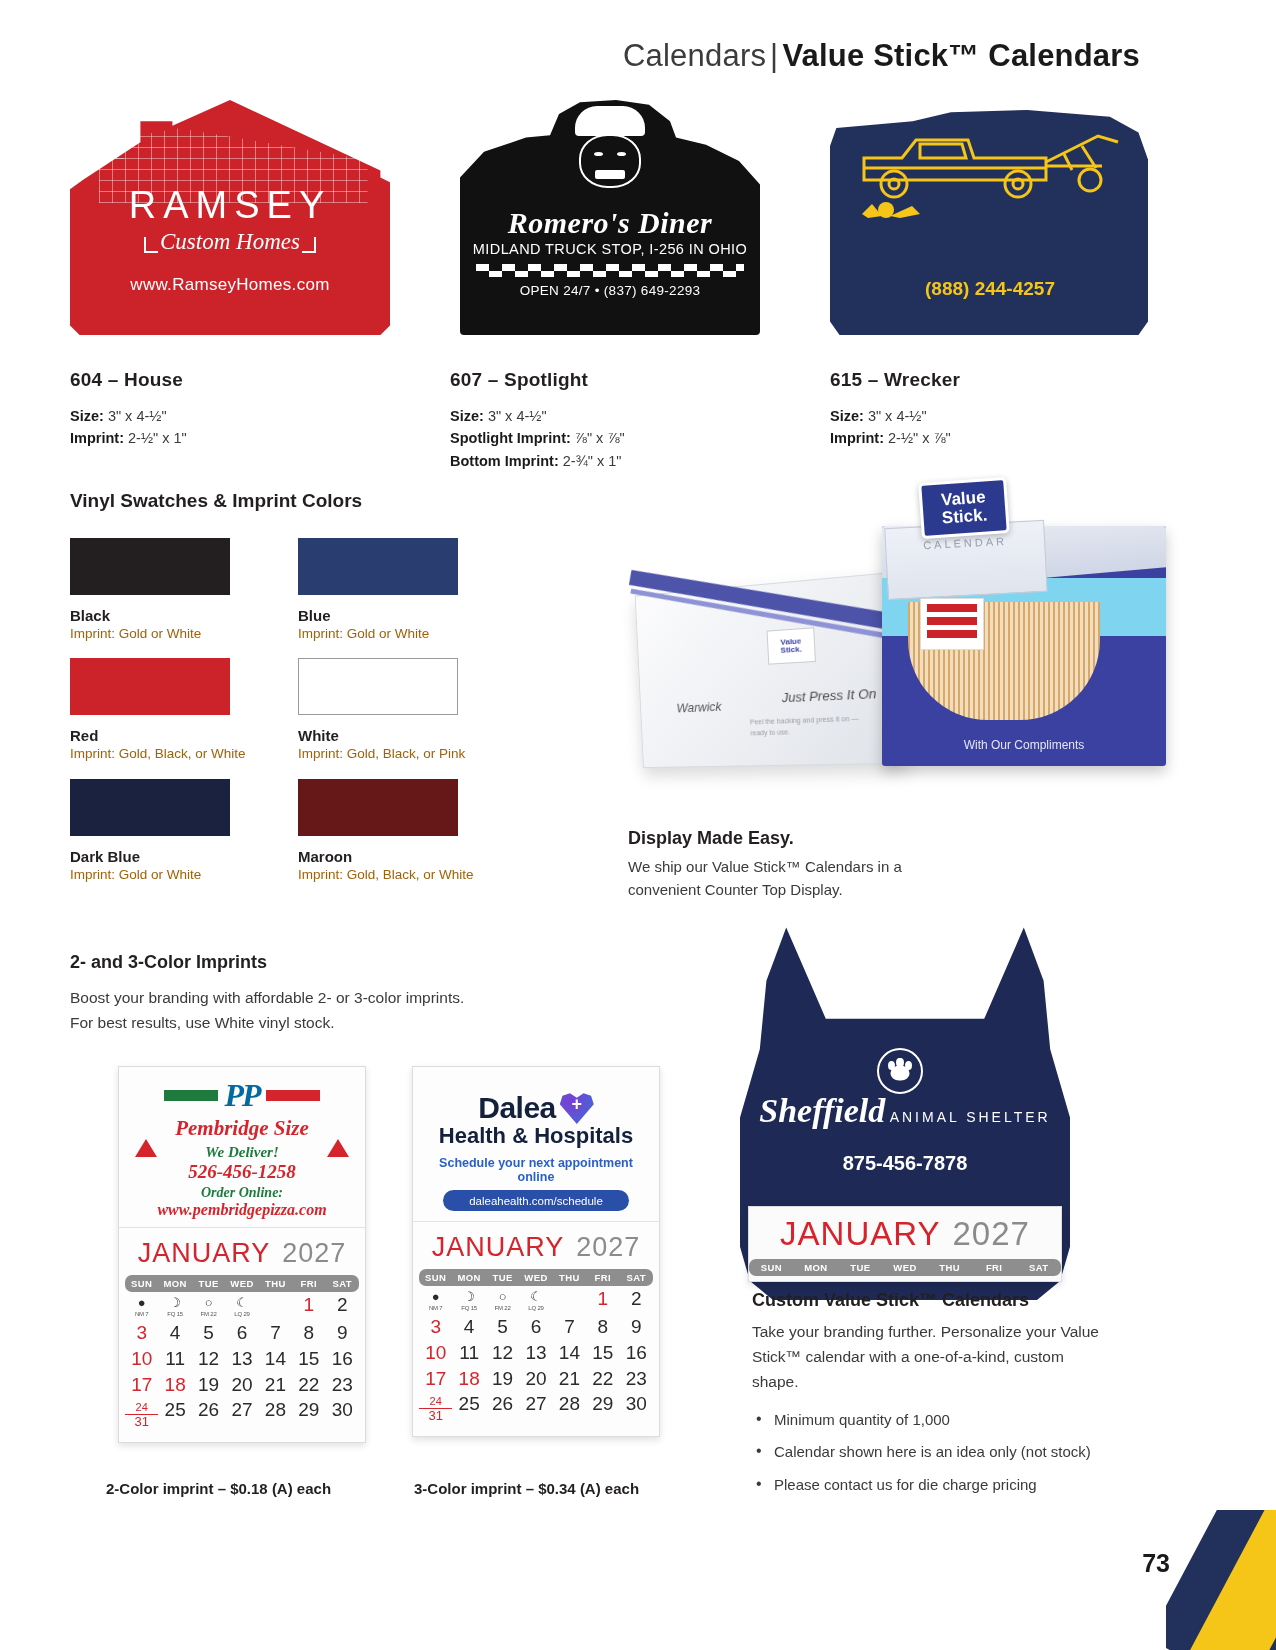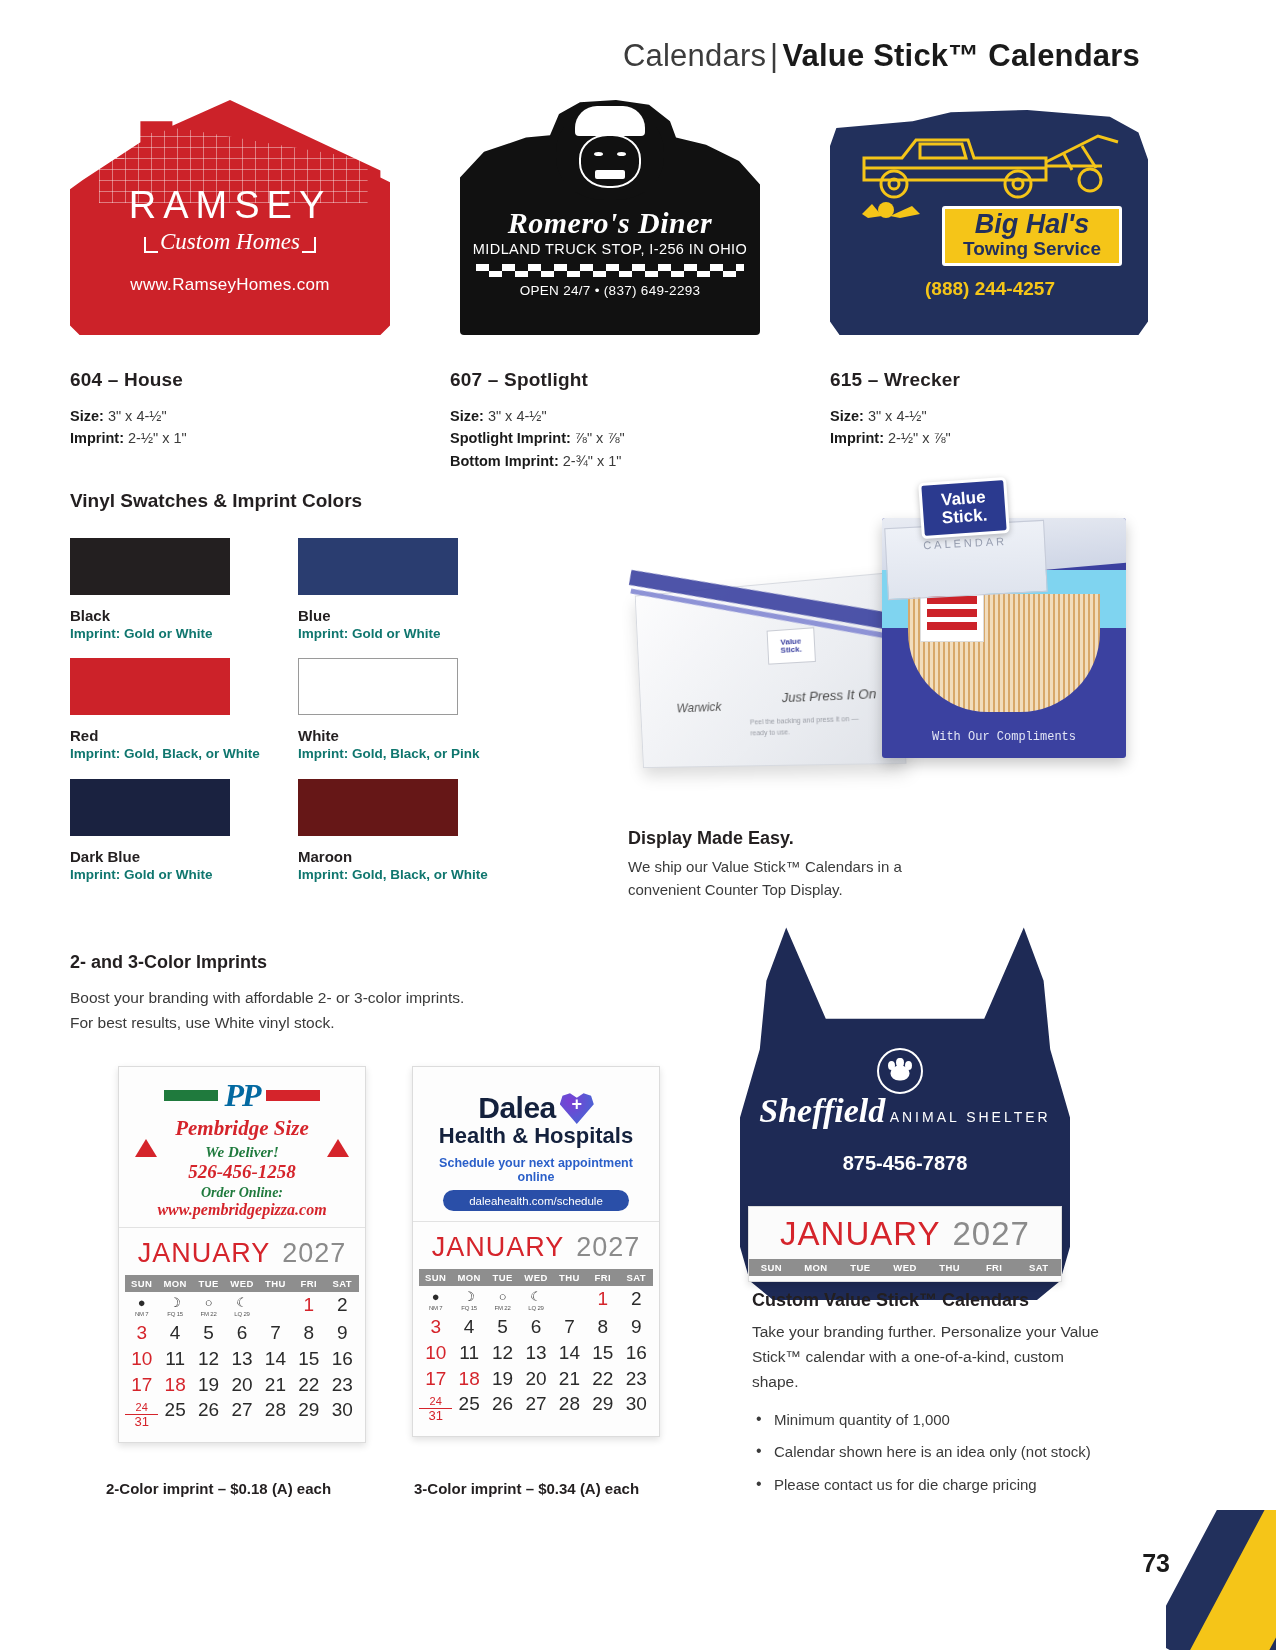--- a/index.html
+++ b/index.html
@@ -111,43 +111,42 @@
   .w-sign .b1 { font-size: 27px; font-weight: 700; color: #22305c; font-style: italic; line-height: 1; }
   .w-sign .b2 { font-size: 19px; font-weight: 700; color: #22305c; line-height: 1.2; }
   .w-phone { position: absolute; left: 0; right: 0; top: 178px; text-align: center; color: #f5c518; font-size: 19px; font-weight: 700; }
 
   
   .swatch-head { position: absolute; left: 70px; top: 490px; font-size: 19px; font-weight: 700; }
   .swatch-grid { position: absolute; left: 70px; top: 538px; width: 460px; }
   .sw-cell { position: absolute; width: 160px; }
   .sw-box { width: 160px; height: 57px; }
   .sw-name { font-size: 15px; font-weight: 700; margin-top: 12px; }
-  .sw-imprint { font-size: 13.5px; color: #0f766e; margin-top: 2px; white-space: nowrap; font-weight: bold; }
+  .sw-imprint { font-size: 13.5px; color: #a16207; margin-top: 2px; white-space: nowrap; }
 
   
   .display-photo { position: absolute; left: 620px; top: 478px; width: 540px; height: 320px; }
   .vs-tag {
     position: absolute; left: 300px; top: 2px; width: 88px; height: 56px;
     background: #2b3a8f; border: 3px solid #fff; border-radius: 5px;
     transform: rotate(-4deg);
     display: flex; flex-direction: column; align-items: center; justify-content: center;
     box-shadow: 0 2px 6px rgba(0,0,0,.25);
   }
   .vs-tag span { color: #fff; font-size: 17px; font-weight: 700; line-height: 1.05; }
   .vs-card {
     position: absolute; left: 266px; top: 46px; width: 160px; height: 72px;
     background: linear-gradient(#eef1f7, #dfe4ee); border: 1px solid #c6cbd8; transform: rotate(-3deg);
     font-size: 11px; color: #9aa1b3; text-align: center; padding-top: 12px; letter-spacing: 3px;
   }
   .cal-box {
-    position: absolute; left: 262px; top: 40px; width: 244px; height: 240px;
+    position: absolute; left: 262px; top: 48px; width: 284px; height: 240px;
     background: #3b41a0; border-radius: 3px;
     box-shadow: 0 6px 14px rgba(0,0,0,.22);
     overflow: hidden;
-    font-family: Liberation Mono, monospace;
   }
   .cal-box .top-strip { position: absolute; top: 0; left: 0; right: 0; height: 66px; background: linear-gradient(#e9ecf3, #cfd6e6); transform: skewY(-5deg); transform-origin: left top; }
   .cal-box .lblue { position: absolute; top: 52px; left: 0; right: 0; height: 58px; background: #7fd4f0; }
   .cal-pocket {
     position: absolute; left: 26px; top: 76px; width: 192px; height: 118px;
     background: repeating-linear-gradient(90deg, #d8a86a 0 2px, #f2ddbd 2px 5px);
     border-radius: 0 0 80px 80px;
   }
   .cal-pocket .redcard { position: absolute; left: 12px; top: -4px; width: 64px; height: 52px; background: #fff; border: 1px solid #ddd; }
   .cal-pocket .redcard i { display: block; height: 8px; background: #cc2229; margin: 5px 6px; font-style: normal; }
@@ -176,21 +175,21 @@
   
   .mini-card {
     position: absolute; width: 248px; background: #fdfdfd;
     border: 1px solid #dcdcdc; box-shadow: 0 3px 7px rgba(0,0,0,.12);
   }
   .mini-top { padding: 10px 8px 8px; text-align: center; }
   .mini-cal { border-top: 1px solid #e2e2e2; padding: 6px 6px 10px; }
   .mc-month { display: flex; align-items: baseline; justify-content: center; gap: 12px; margin: 4px 0 6px; }
   .mc-month .m { font-size: 27px; color: #d5242b; letter-spacing: 1px; font-family: "Liberation Sans", sans-serif; }
   .mc-month .y { font-size: 27px; color: #8b8b8b; letter-spacing: 1px; }
-  .mc-dow { display: grid; grid-template-columns: repeat(7,1fr); background: #8e8e8e; color: #fff; font-size: 9.5px; font-weight: 700; text-align: center; padding: 3px 0; letter-spacing: .4px; }
+  .mc-dow { display: grid; grid-template-columns: repeat(7,1fr); background: #8e8e8e; color: #fff; font-size: 9.5px; font-weight: 700; text-align: center; padding: 3px 0; letter-spacing: .4px; border-radius: 7px; }
   .mc-grid { display: grid; grid-template-columns: repeat(7,1fr); text-align: center; }
   .mc-grid div { font-size: 19px; color: #2b2b2b; padding: 2px 0; line-height: 1.15; }
   .mc-grid div.red { color: #d5242b; }
   .mc-grid div.moon { font-size: 13px; padding-top: 4px; }
   .mc-grid div.moon small { display: block; font-size: 6px; color: #555; letter-spacing: -.2px; }
   .mc-split { font-size: 11px !important; color: #d5242b !important; line-height: 1; padding-top: 4px !important; }
   .mc-split b { display: block; font-size: 11px; font-weight: 400; }
   .mc-split i { display: block; font-size: 13px; font-style: normal; border-top: 1px solid #d5242b; }
 
   .pp-logo { display: flex; align-items: center; justify-content: center; gap: 6px; }
@@ -323,24 +322,20 @@
             <circle cx="168" cy="66" r="5"></circle>
           <circle cx="240" cy="62" r="11"></circle>
           <path d="M14 50 L196 50"></path>
         </g>
         <g fill="#f5c518">
           <circle cx="36" cy="92" r="8"></circle>
           <path d="M32 98 L22 86 L12 96 L18 100 Z"></path>
           <path d="M40 98 L62 88 L70 96 L50 100 Z"></path>
         </g>
       </svg>
-      <div class="w-sign">
-        <div class="b1">Big Hal's</div>
-        <div class="b2">Towing Service</div>
-      </div>
       <div class="w-phone">(888) 244-4257</div>
     </div>
     <div class="prod-title" style="margin-top:34px;">615 – Wrecker</div>
     <div class="spec" style="margin-top:14px;">
       <div><b>Size:</b> <span>3" x 4-½"</span></div>
       <div><b>Imprint:</b> <span>2-½" x ⅞"</span></div>
     </div>
   </div>
 </div>
 

